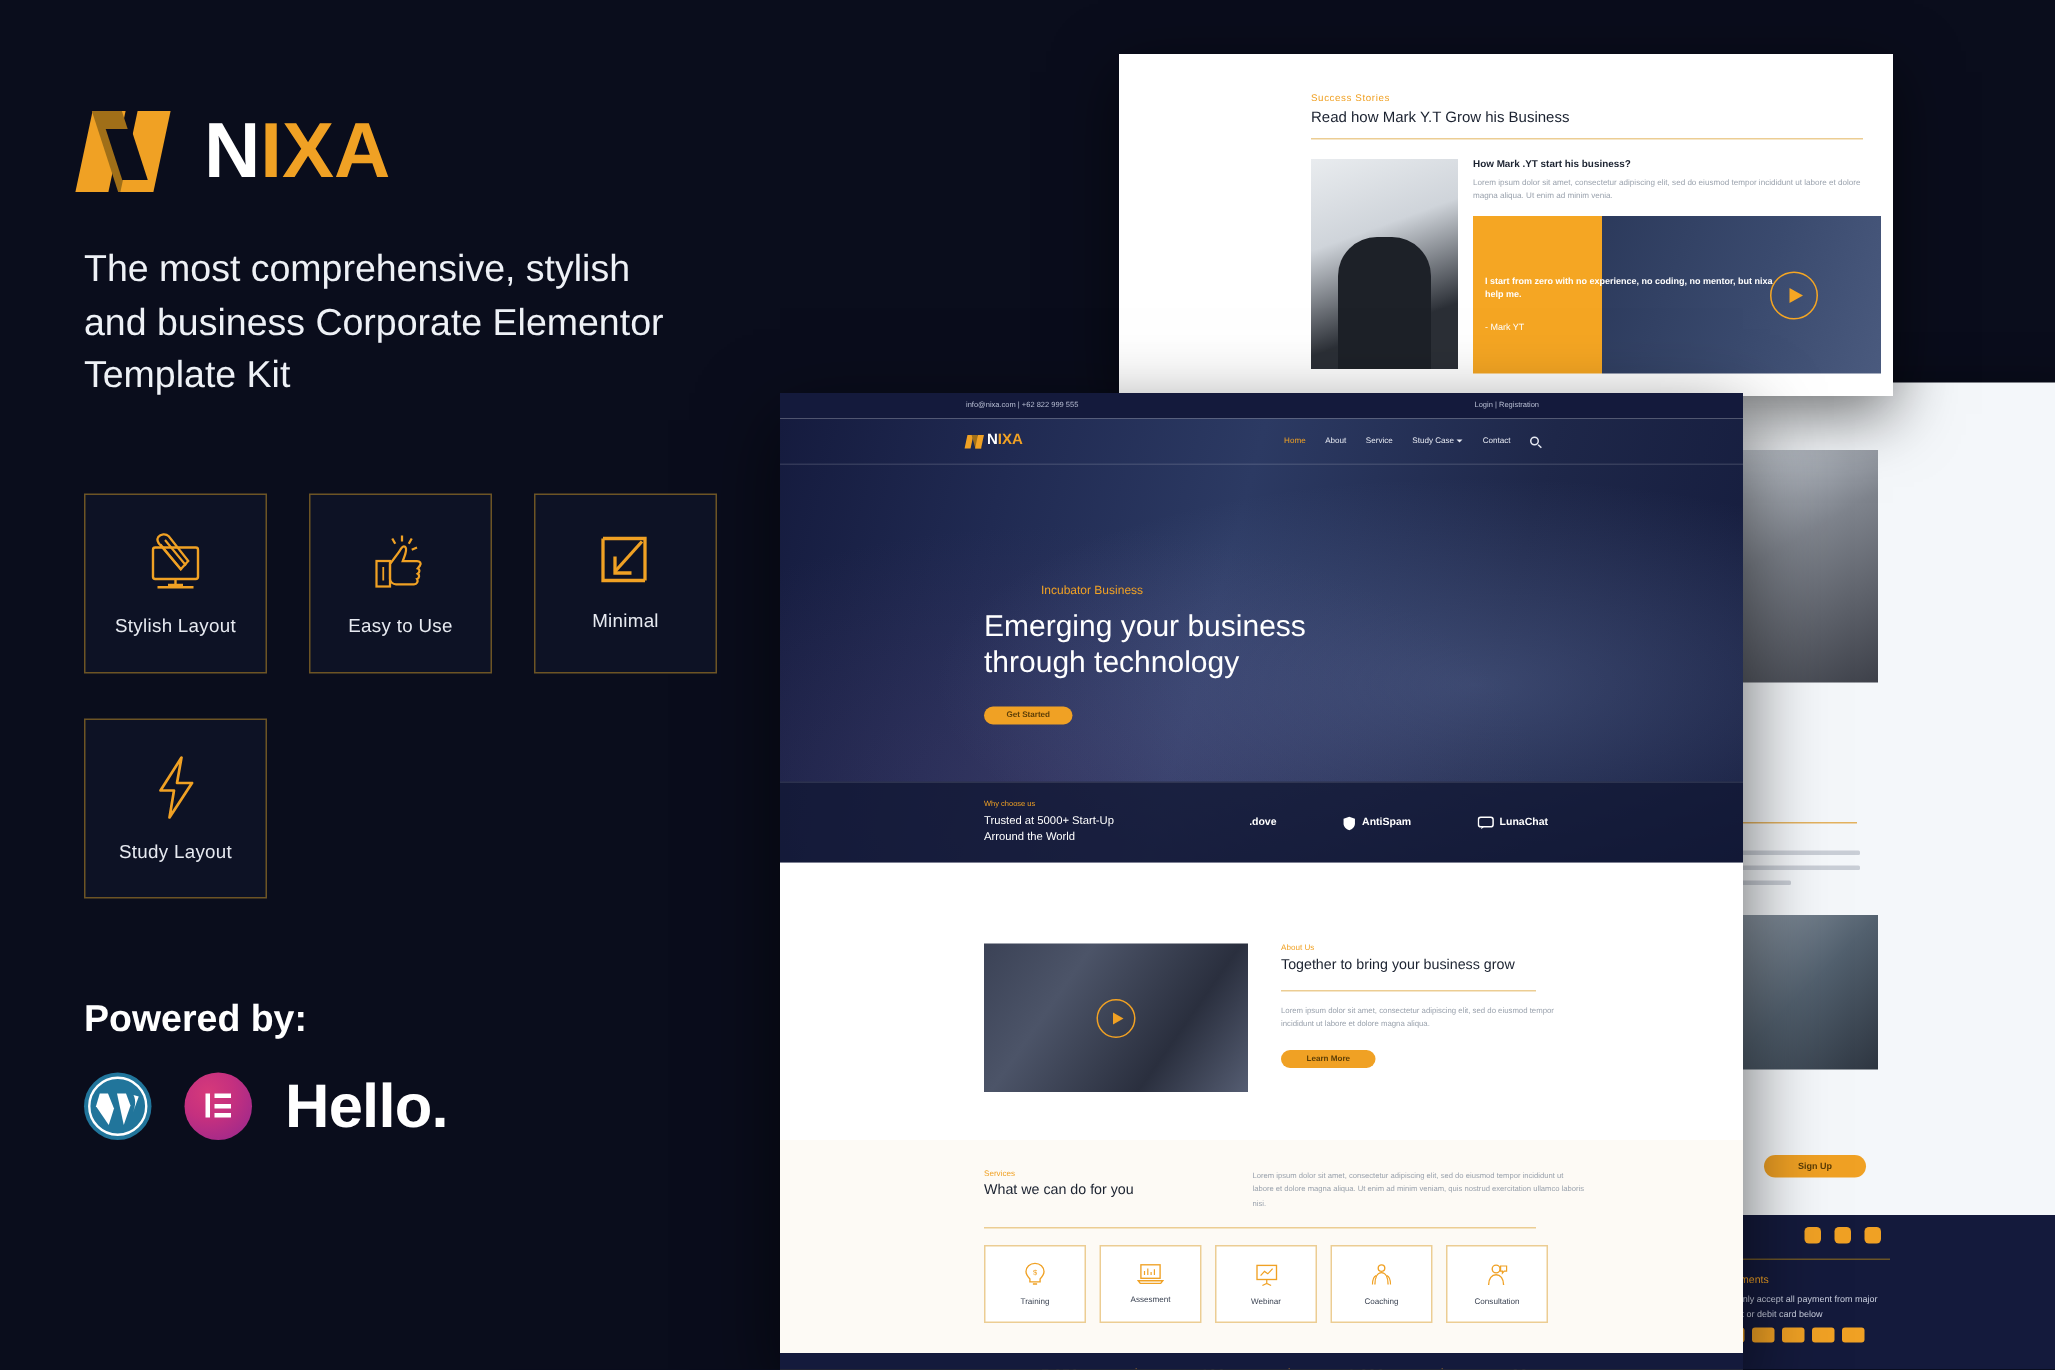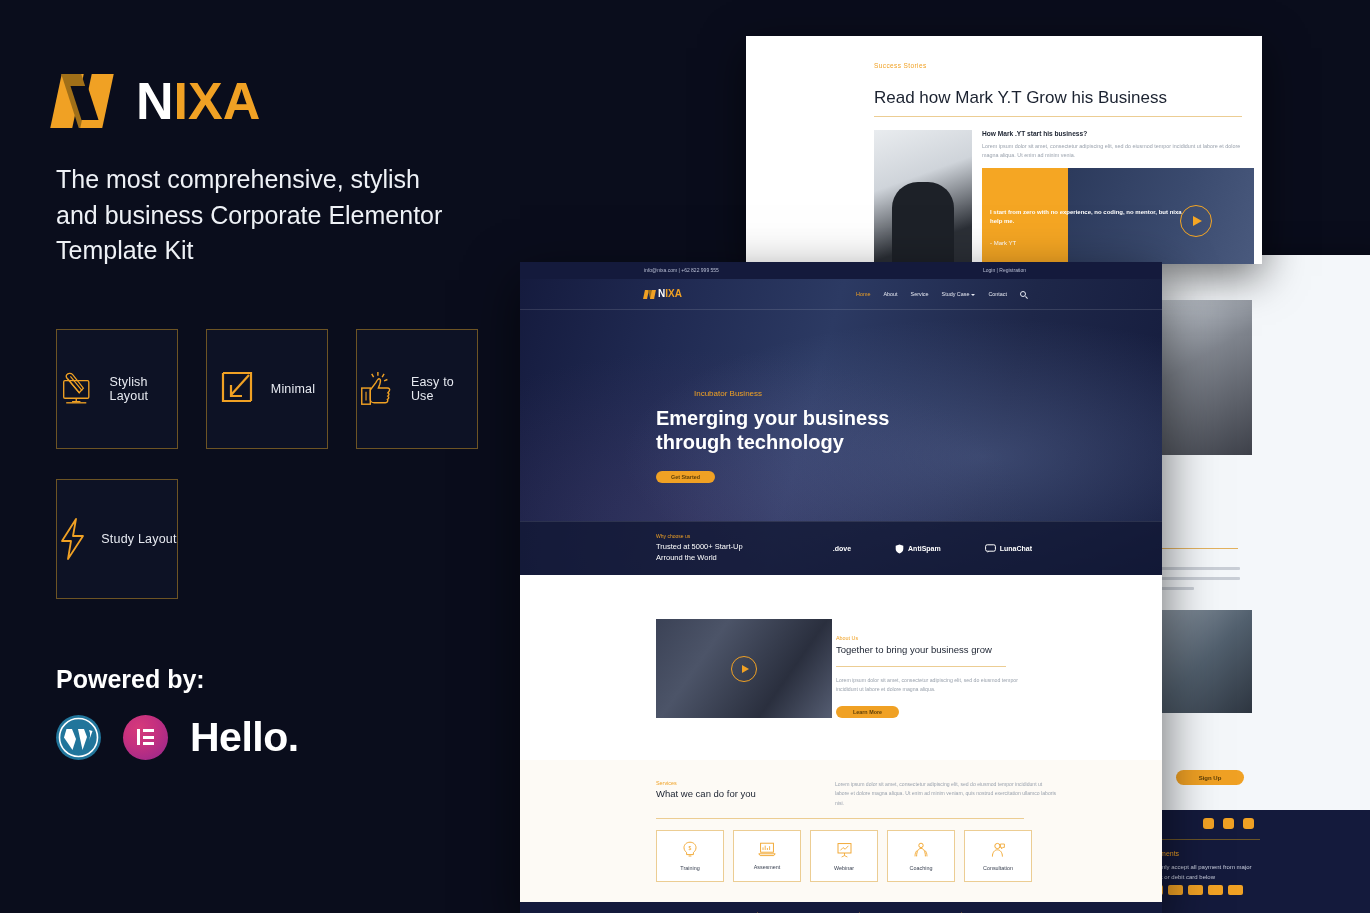--- a/index.html
+++ b/index.html
@@ -22,21 +22,21 @@
   .logo-mark .cut { position: absolute; left: 20px; top: 12px; width: 17px; height: 34px; background: #0a0d1c; transform: skewX(18deg); }
   .logo-text { font-size: 52px; font-weight: bold; letter-spacing: 0px; line-height: 1; }
   .logo-text .w { color: #ffffff; }
   .logo-text .o { color: #f0a124; }
 
   .tagline { margin-top: 34px; font-size: 25px; line-height: 1.42; color: #eef1f6; font-weight: 400; max-width: 400px; }
 
   .features { margin-top: 60px; display: grid; grid-template-columns: repeat(3, 122px); grid-template-rows: repeat(2, 120px); gap: 30px 28px; }
   .feat {
     border: 1px solid #6d5424; background: #0d1225;
-    display: flex; align-items: center; justify-content: center; gap: 14px;
+    display: flex; flex-direction: column; align-items: center; justify-content: center; gap: 14px;
   }
   .feat svg { display: block; }
   .feat-label { font-size: 12.5px; color: #e7eaf1; letter-spacing: .2px; }
 
   .powered { margin-top: 66px; }
   .powered-title { font-size: 25px; font-weight: bold; color: #ffffff; margin-top: 25px; }
   .powered-row { margin-top: 20px; display: flex; align-items: center; gap: 22px; }
   .wp-logo { width: 45px; height: 45px; border-radius: 50%; background: #21759b; display: flex; align-items: center; justify-content: center; }
   .el-logo { width: 45px; height: 45px; border-radius: 50%;
     background: radial-gradient(circle at 35% 30%, #d63a7a 0%, #c5307f 40%, #92278f 100%);
@@ -70,21 +70,21 @@
   .mock-foot .pay-title { position: absolute; left: 0; top: 40px; font-size: 7px; color: #f0a124; }
   .mock-foot .pay-txt { position: absolute; left: 0; top: 52px; font-size: 6px; color: #c9cede; line-height: 1.7; width: 112px; }
   .mock-foot .cards { position: absolute; left: 0; top: 75px; display: flex; gap: 5px; }
   .mock-foot .card { width: 15px; height: 10px; border-radius: 2px; background: #f0a124; }
 
   
   .mock-top { left: 746px; top: 36px; width: 516px; height: 228px; z-index: 20;
       box-shadow: 0 12px 40px rgba(0,0,0,.55); }
   .mock-top .inner { position: absolute; left: 0; top: 0; right: 0; bottom: 0; background: #fff; padding: 26px 0 0 128px; }
   .lbl-orange { font-size: 6.5px; color: #f0a124; letter-spacing: .4px; }
-  .mock-top .h1 { margin-top: 19px; font-size: 17px; color: #1b2230; font-weight: 400; }
+  .mock-top .h1 { margin-top: 4px; font-size: 10px; color: #1b2230; font-weight: 400; }
   .mock-top .rule { margin-top: 8px; width: 368px; height: 1px; background: #eccd93; }
   .mock-top .body { margin-top: 13px; display: flex; gap: 10px; }
   .mock-top .ph { width: 98px; height: 140px; background: linear-gradient(160deg,#e9ecef 0%,#cfd4da 35%,#2b2f36 75%); position: relative; }
   .mock-top .ph:after { content:""; position:absolute; left:18px; top:52px; width:62px; height:88px; background:#1d2128; border-radius: 26px 26px 0 0; }
   .mock-top .rcol { width: 272px; }
   .mock-top .q-h { font-size: 6.6px; font-weight: bold; color: #1b2230; }
   .mock-top .q-p { margin-top: 5px; font-size: 5.4px; color: #9aa2ad; line-height: 1.75; }
   .mock-top .quote { margin-top: 7px; display: flex; height: 105px; }
   .mock-top .q-l { width: 86px; background: #f5a623; }
   .mock-top .q-r { flex: 1; background: linear-gradient(110deg,#2c3a5c 0%,#3a4a6e 55%,#4a5a7e 100%); position: relative; }
@@ -118,35 +118,35 @@
   .mm-nav .menu { position: absolute; right: 136px; display: flex; align-items: center; gap: 13px; }
   .mm-nav .menu a { font-size: 5.4px; color: #e6e9f2; text-decoration: none; }
   .mm-nav .menu a.active { color: #f0a124; }
   .mm-nav .caret { display:inline-block; margin-left:2px; border-left:2px solid transparent; border-right:2px solid transparent; border-top:2.5px solid #e6e9f2; }
   .mm-nav .srch { width: 6px; height: 6px; border: 1px solid #e6e9f2; border-radius: 50%; position: relative; }
   .mm-nav .srch:after { content:""; position:absolute; right:-2.5px; bottom:-2px; width:3px; height:1px; background:#e6e9f2; transform: rotate(45deg); }
   .mm-hero .navline { position: absolute; left: 0; right: 0; top: 30px; height: 1px; background: rgba(255,255,255,.12); z-index: 3; }
 
   .mm-herotxt { position: absolute; left: 136px; top: 110px; z-index: 3; }
   .mm-herotxt .eyebrow { font-size: 8px; color: #f0a124; margin-left: 38px; }
-  .mm-herotxt h1 { margin-top: 8px; font-size: 20px; line-height: 1.22; color: #fff; font-weight: 700; }
+  .mm-herotxt h1 { margin-top: 8px; font-size: 20px; line-height: 1.22; color: #fff; font-weight: 400; }
   .mm-btn { display: inline-flex; align-items: center; justify-content: center; background: #f0a124; color: #5e3f07;
       font-size: 5.4px; font-weight: bold; border-radius: 10px; }
   .mm-herotxt .mm-btn { margin-top: 16px; width: 59px; height: 12px; }
 
   .mm-trust { position: absolute; left: 0; right: 0; bottom: 0; height: 54px; background: rgba(18,24,52,.80);
       border-top: 1px solid rgba(255,255,255,.10); z-index: 3; display: flex; align-items: center; margin-top: 44px; }
   .mm-trust .t1 { position: absolute; left: 136px; }
   .mm-trust .t1 .e { font-size: 5px; color: #f0a124; }
   .mm-trust .t1 .h { margin-top: 3px; font-size: 7.5px; color: #fff; line-height: 1.45; }
   .mm-trust .brands { position: absolute; right: 130px; display: flex; align-items: center; gap: 44px; }
   .mm-trust .b { font-size: 7px; color: #fff; font-weight: bold; display: flex; align-items: center; gap: 4px; }
 
   .mm-white { background: #ffffff; height: 185px; position: relative; }
-  .mm-about { position: absolute; left: 136px; top: 44px; display: flex; gap: 4px; align-items: flex-end; }
+  .mm-about { position: absolute; left: 136px; top: 54px; display: flex; gap: 22px; }
   .mm-about .vid { width: 176px; height: 99px; position: relative;
       background: linear-gradient(125deg,#3b4256 0%,#4c5468 30%,#2a2f3e 70%,#555d72 100%); }
   .mm-about .vplay { position: absolute; left: 50%; top: 50%; transform: translate(-50%,-50%); width: 26px; height: 26px;
       border-radius: 50%; border: 1.5px solid #f0a124; display: flex; align-items: center; justify-content: center; }
   .mm-about .vplay i { width:0;height:0;border-left:7px solid #f0a124;border-top:4.5px solid transparent;border-bottom:4.5px solid transparent;margin-left:2.5px; }
   .mm-about .acol { width: 188px; }
   .mm-about .e { font-size: 5.4px; color: #f0a124; }
   .mm-about h2 { margin-top: 3px; font-size: 9.5px; color: #1b2230; font-weight: 400; line-height: 1.32; }
   .mm-about .rule { margin-top: 9px; width: 170px; height: 1px; background: #eccd93; }
   .mm-about p { margin-top: 9px; font-size: 5.2px; color: #9aa2ad; line-height: 1.85; }
@@ -395,37 +395,37 @@
           <path d="M18 36 H28 M23 32 V36" stroke="#f0a124" stroke-width="1.6" fill="none"></path>
           <path d="M11 37.5 H35" stroke="#f0a124" stroke-width="1.6"></path>
           <path d="M13 9 L27 26 M16 6 L30 23" stroke="#f0a124" stroke-width="1.4" fill="none"></path>
           <path d="M11.5 4 C13 2 16.5 1.5 18.5 3.5 L31.5 20 L26.5 25.5 L13 9.5 C11 7.5 10.5 5.5 11.5 4 Z" fill="none" stroke="#f0a124" stroke-width="1.5"></path>
         </svg>
         <span class="feat-label">Stylish Layout</span>
       </div>
 
 
       <div class="feat">
+        <svg width="42" height="42" viewBox="0 0 42 42">
+          <path d="M22 3 V7 M28.5 5 L26.5 8.5 M15.5 5 L17.5 8.5 M32 11 L28.5 12.5" stroke="#f0a124" stroke-width="1.5" fill="none"></path>
+          <rect x="5" y="20" width="9" height="17" fill="none" stroke="#f0a124" stroke-width="1.5"></rect>
+          <path d="M9.5 24 V33" stroke="#f0a124" stroke-width="1.2"></path>
+          <path d="M14 22 L20 14 C21 12 22.5 9.5 24 10.5 C25.5 11.5 24.5 14 24 16 L22.5 20 H32 C34 20 35 21.5 34 23 L32.5 25 C34 25.5 34 27.5 32.5 28.5 C34 29.5 33.5 31.5 32 32 C33 33.5 32 35.5 30 35.5 H18 C16 35.5 14 34 14 32 Z" fill="none" stroke="#f0a124" stroke-width="1.5"></path>
+        </svg>
+        <span class="feat-label">Easy to Use</span>
+      </div>
+
+      <div class="feat">
         <svg width="38" height="36" viewBox="0 0 38 36">
           <path d="M4 2 H32 V30" fill="none" stroke="#f0a124" stroke-width="2.2" stroke-linejoin="miter"></path>
           <path d="M4 2 V30 H32" fill="none" stroke="#f0a124" stroke-width="2.2"></path>
           <path d="M30 4 L12 24" stroke="#f0a124" stroke-width="2.2"></path>
           <path d="M12 14 V25 H23" fill="none" stroke="#f0a124" stroke-width="2.2"></path>
         </svg>
         <span class="feat-label">Minimal</span>
-      </div>
-
-      <div class="feat">
-        <svg width="42" height="42" viewBox="0 0 42 42">
-          <path d="M22 3 V7 M28.5 5 L26.5 8.5 M15.5 5 L17.5 8.5 M32 11 L28.5 12.5" stroke="#f0a124" stroke-width="1.5" fill="none"></path>
-          <rect x="5" y="20" width="9" height="17" fill="none" stroke="#f0a124" stroke-width="1.5"></rect>
-          <path d="M9.5 24 V33" stroke="#f0a124" stroke-width="1.2"></path>
-          <path d="M14 22 L20 14 C21 12 22.5 9.5 24 10.5 C25.5 11.5 24.5 14 24 16 L22.5 20 H32 C34 20 35 21.5 34 23 L32.5 25 C34 25.5 34 27.5 32.5 28.5 C34 29.5 33.5 31.5 32 32 C33 33.5 32 35.5 30 35.5 H18 C16 35.5 14 34 14 32 Z" fill="none" stroke="#f0a124" stroke-width="1.5"></path>
-        </svg>
-        <span class="feat-label">Easy to Use</span>
       </div>
 
       <div class="feat">
         <svg width="30" height="44" viewBox="0 0 30 44">
           <path d="M19 2 L5 24 H14 L11 42 L26 19 H16 Z" fill="none" stroke="#f0a124" stroke-width="1.8" stroke-linejoin="round"></path>
         </svg>
         <span class="feat-label">Study Layout</span>
       </div>
 
 

